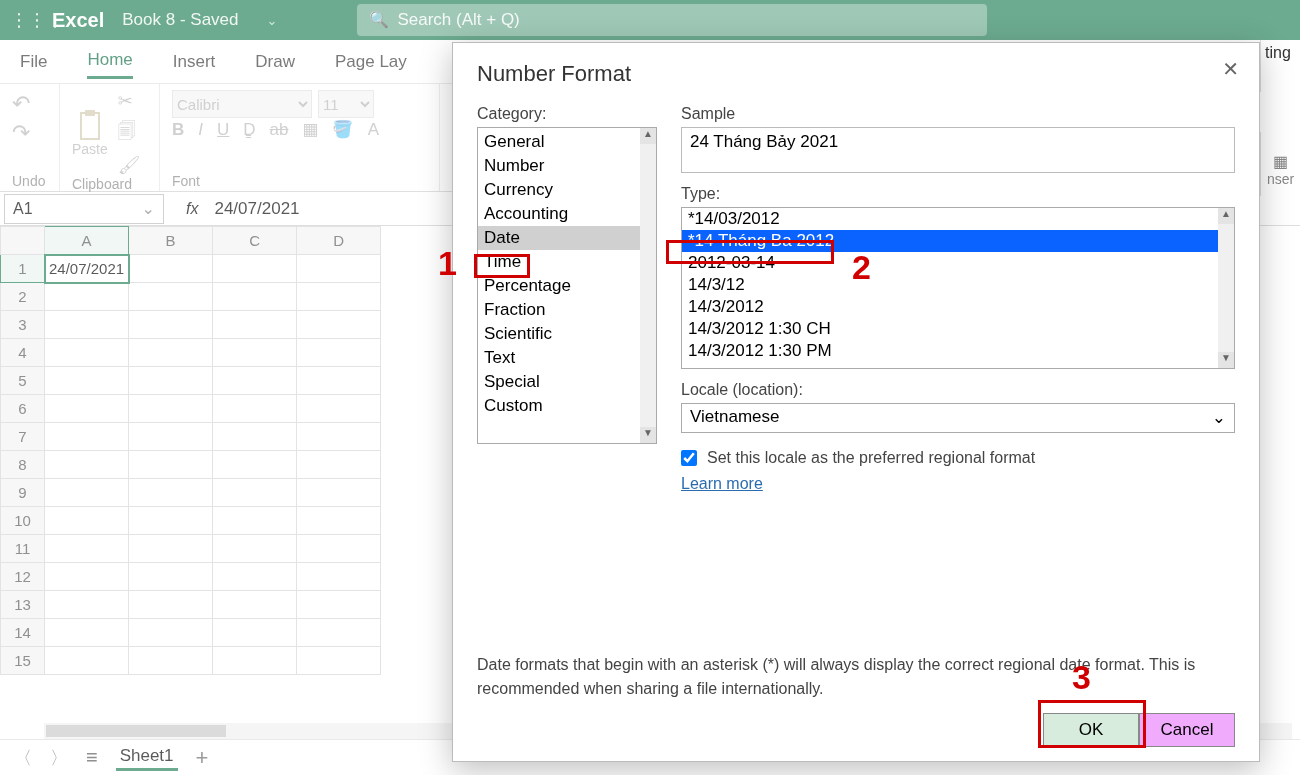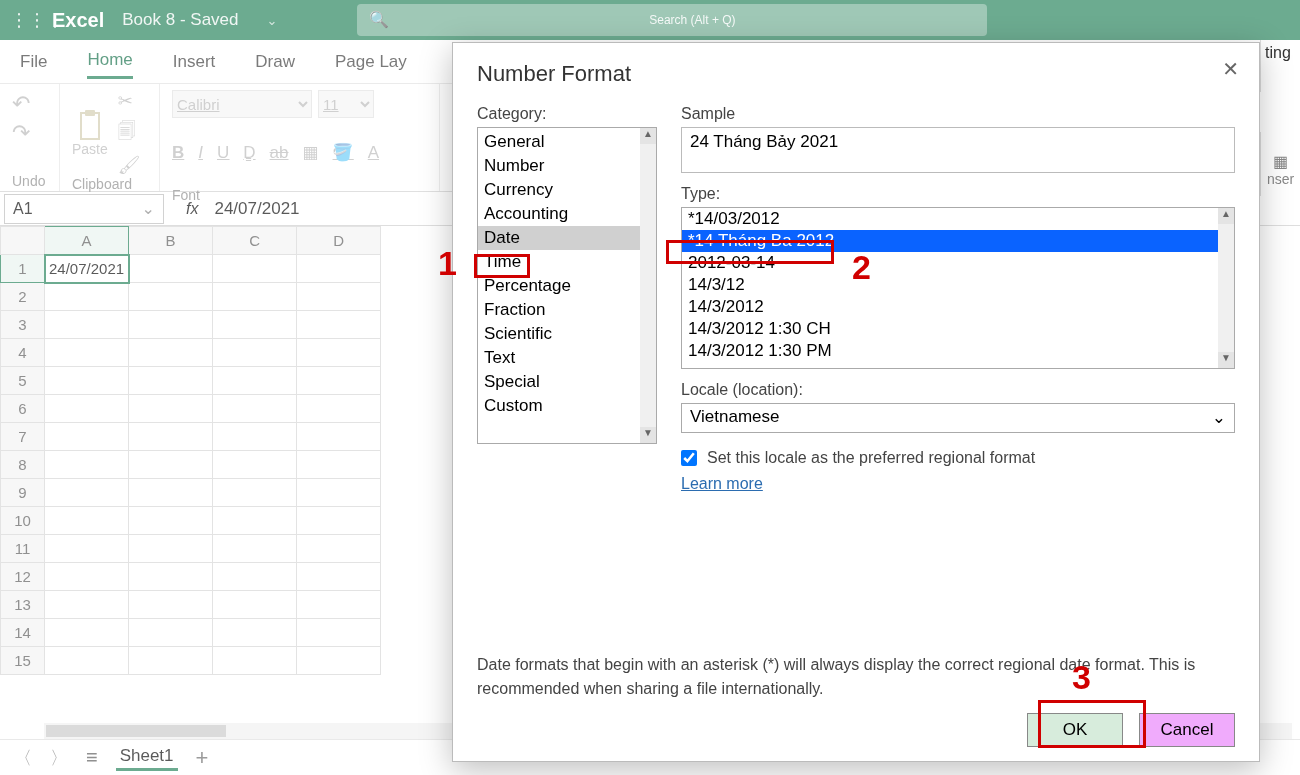--- a/index.html
+++ b/index.html
@@ -8,42 +8,42 @@
   
   .app-wash { position: absolute; inset: 0; background: rgba(255,255,255,0.35); pointer-events:none; z-index:5;}
 
   
   .titlebar { height: 40px; background: #1e7e55; color: #fff; display: flex; align-items: center; padding: 0 10px; }
   .appgrid { width: 32px; text-align:center; font-size: 18px; opacity:.9;}
   .appname { font-size: 20px; font-weight: 600; margin: 0 18px 0 10px; }
   .docstatus { font-size: 17px; opacity: .9; display:flex; align-items:center; gap:28px;}
   .docstatus .chev { font-size:13px; opacity:.8;}
   .searchwrap { margin-left: 80px; flex:0 0 630px; }
-  .searchbox { width:100%; height: 32px; background: rgba(255,255,255,0.35); border:none; border-radius: 4px; color:#ffffff; padding-left: 40px; font-size: 12px; text-align: center; }
+  .searchbox { width:100%; height: 32px; background: rgba(255,255,255,0.35); border:none; border-radius: 4px; color:#ffffff; padding-left: 40px; font-size: 17px; }
   .searchbox::placeholder { color: rgba(255,255,255,0.9); }
   .searchicon { position:absolute; margin-left:12px; margin-top:6px; color:#fff; font-size:16px; }
 
   
   .ribtabs { height: 44px; display:flex; align-items:center; padding-left: 20px; gap: 40px; font-size: 17px; color:#333; border-bottom:1px solid #e0e0e0;}
   .ribtabs .tab { padding: 6px 0; cursor:pointer;}
   .ribtabs .tab.active { color:#0f6c45; border-bottom: 3px solid #1e7e55; font-weight:500;}
 
   
   .ribbon { height: 108px; display:flex; border-bottom:1px solid #d0d0d0; color:#888;}
   .ribgroup { border-right:1px solid #e5e5e5; padding: 6px 12px 2px; display:flex; flex-direction:column; justify-content:space-between;}
   .ribgroup .glabel { text-align:left; font-size:14px; color:#888;}
   .undo { width:60px;}
   .undo .icons { font-size:22px; line-height:1.3; opacity:.6;}
   .clip { width:100px;}
   .clip .icons{ display:flex; gap:10px; align-items:center; opacity:.6;}
   .clip .pasteblock{display:flex;flex-direction:column;align-items:center;font-size:14px;}
   .clip svg{width:26px;height:32px;}
   .clipright{display:flex;flex-direction:column;gap:6px;font-size:18px;}
   .fontgrp { width:280px;}
-  .fontgrp .row{display:flex; gap:6px; align-items:center; margin-bottom:24px; opacity:.6;text-decoration:underline;}
+  .fontgrp .row{display:flex; gap:6px; align-items:center; margin-bottom:1px; opacity:.6;}
   .fontgrp select{height:28px; font-size:15px; color:#888; border:1px solid #ccc;}
   .fontgrp .fname{width:140px;}
   .fontgrp .fsize{width:56px;}
   .fontgrp .btns{display:flex;gap:14px;font-size:17px;}
   .fontgrp .btns span{display:inline-flex;align-items:center;}
 
   
   .fxbar { height:34px; display:flex; align-items:center; border-bottom:1px solid #ccc;}
   .namebox{ width:160px; height:30px; border:1px solid #bbb; margin:0 4px; padding:2px 8px; display:flex; align-items:center; justify-content:space-between;}
   .namebox .drop{color:#888;}
@@ -100,21 +100,21 @@
   .typelist li{padding:1px 6px; font-size:17px; cursor:pointer;}
   .typelist li.hi{background:#0a63ff; color:#fff;}
   .typelist .sbtrack{position:absolute; right:0; top:0; bottom:0; width:16px; background:#f0f0f0;}
   .typelist .sbtrack .up,.typelist .sbtrack .dn{height:16px;text-align:center;font-size:10px;color:#666;background:#e4e4e4;}
   .typelist .sbtrack .dn{position:absolute;bottom:0;left:0;right:0;}
   .locsel{border:1px solid #aaa; padding:3px 8px; display:flex; justify-content:space-between; font-size:17px; margin-bottom:16px; height:30px;}
   .chkrow{display:flex; align-items:center; gap:10px; font-size:16px; color:#444; margin-bottom:8px;}
   .chkrow input{width:16px;height:16px;}
   .learn{color:#2b6cb0; text-decoration:underline; font-size:16px;}
   .desc{font-size:16px; color:#444; line-height:1.5; margin-top:5px;}
-  .btnrow{display:flex; justify-content:flex-end; gap:16px; margin-top:auto; padding-top:12px;}
+  .btnrow{display:flex; justify-content:flex-end; margin-top:auto; padding-top:12px;}
   .btn{min-width:96px; height:34px; font-size:17px; border:1px solid #888; background:#f0abfc; cursor:pointer;}
   .btn.ok{background:#d7ecdc;}
 
   
   .redbox{position:absolute; border:3px solid #d00000; z-index:30; pointer-events:none;}
   .rednum{position:absolute; color:#d00000; font-weight:700; font-size:34px; z-index:31; font-family:Arial,sans-serif;}
 </style>
 </head>
 <body>
 

